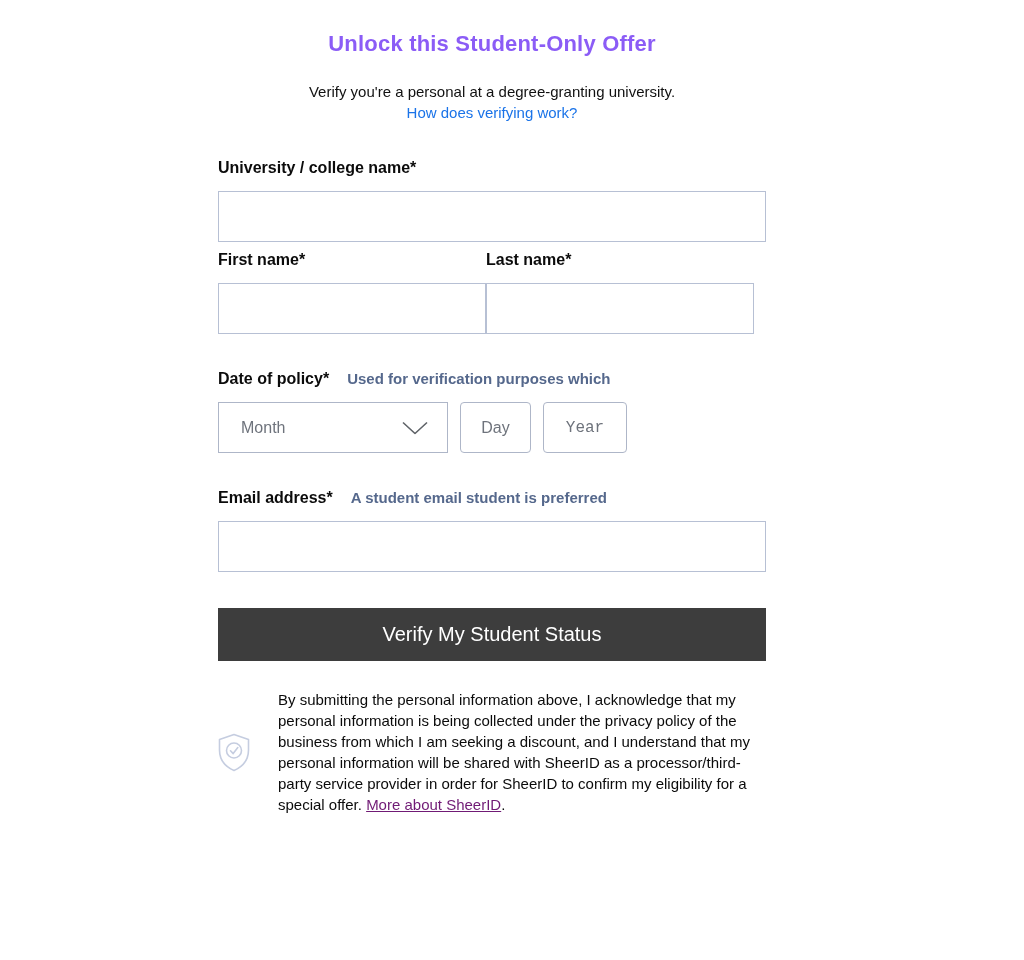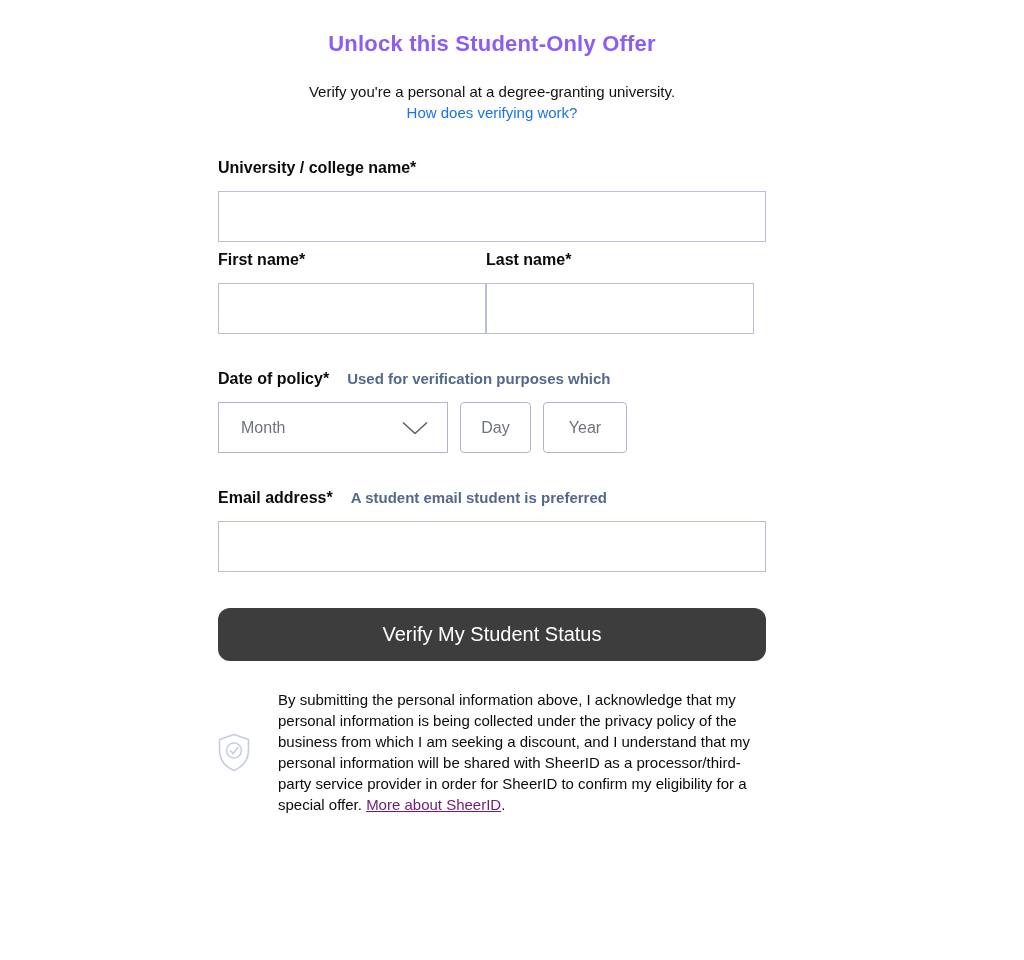--- a/index.html
+++ b/index.html
@@ -112,29 +112,29 @@
     background: #ffffff;
     font-family: "Liberation Sans", sans-serif;
     font-size: 16px;
     color: #222222;
     text-align: center;
     outline: none;
   }
   .dob-small::placeholder { color: #6e737c; opacity: 1; }
   .text-input::placeholder { color: #6e737c; opacity: 1; }
   .day-input { width: 71px; margin-left: 12px; }
-  .year-input { width: 84px; margin-left: 12px; }
+  .year-input { width: 84px; margin-left: 12px; font-family: Liberation Mono, monospace; }
   .submit-btn {
     margin-top: 36px;
     width: 100%;
     height: 53px;
     background: #3d3d3d;
     color: #ffffff;
     border: none;
-    border-radius: 12px;
+    border-radius: 0;
     font-family: "Liberation Sans", sans-serif;
     font-size: 20px;
     font-weight: 400;
     cursor: pointer;
     display: flex;
     align-items: center;
     justify-content: center;
   }
   .legal {
     margin-top: 28px;

